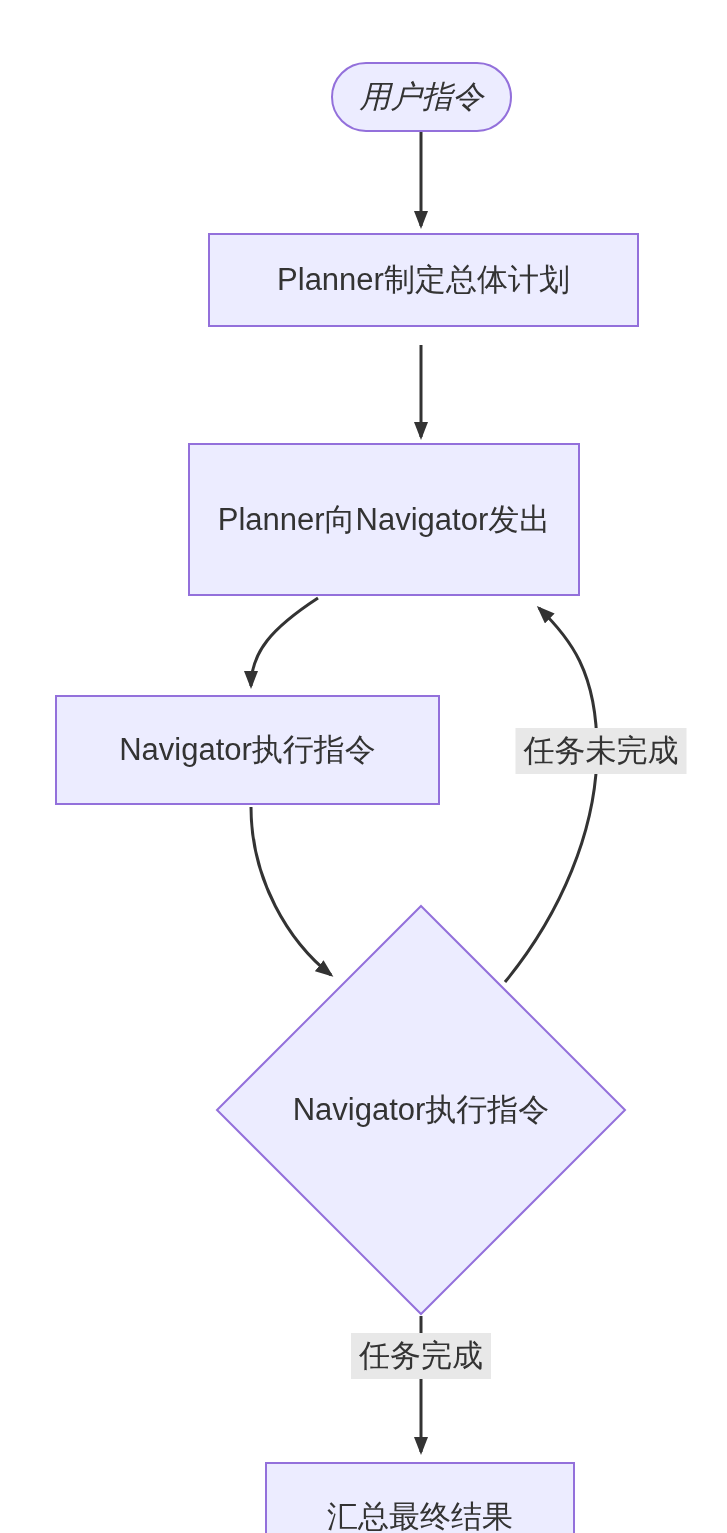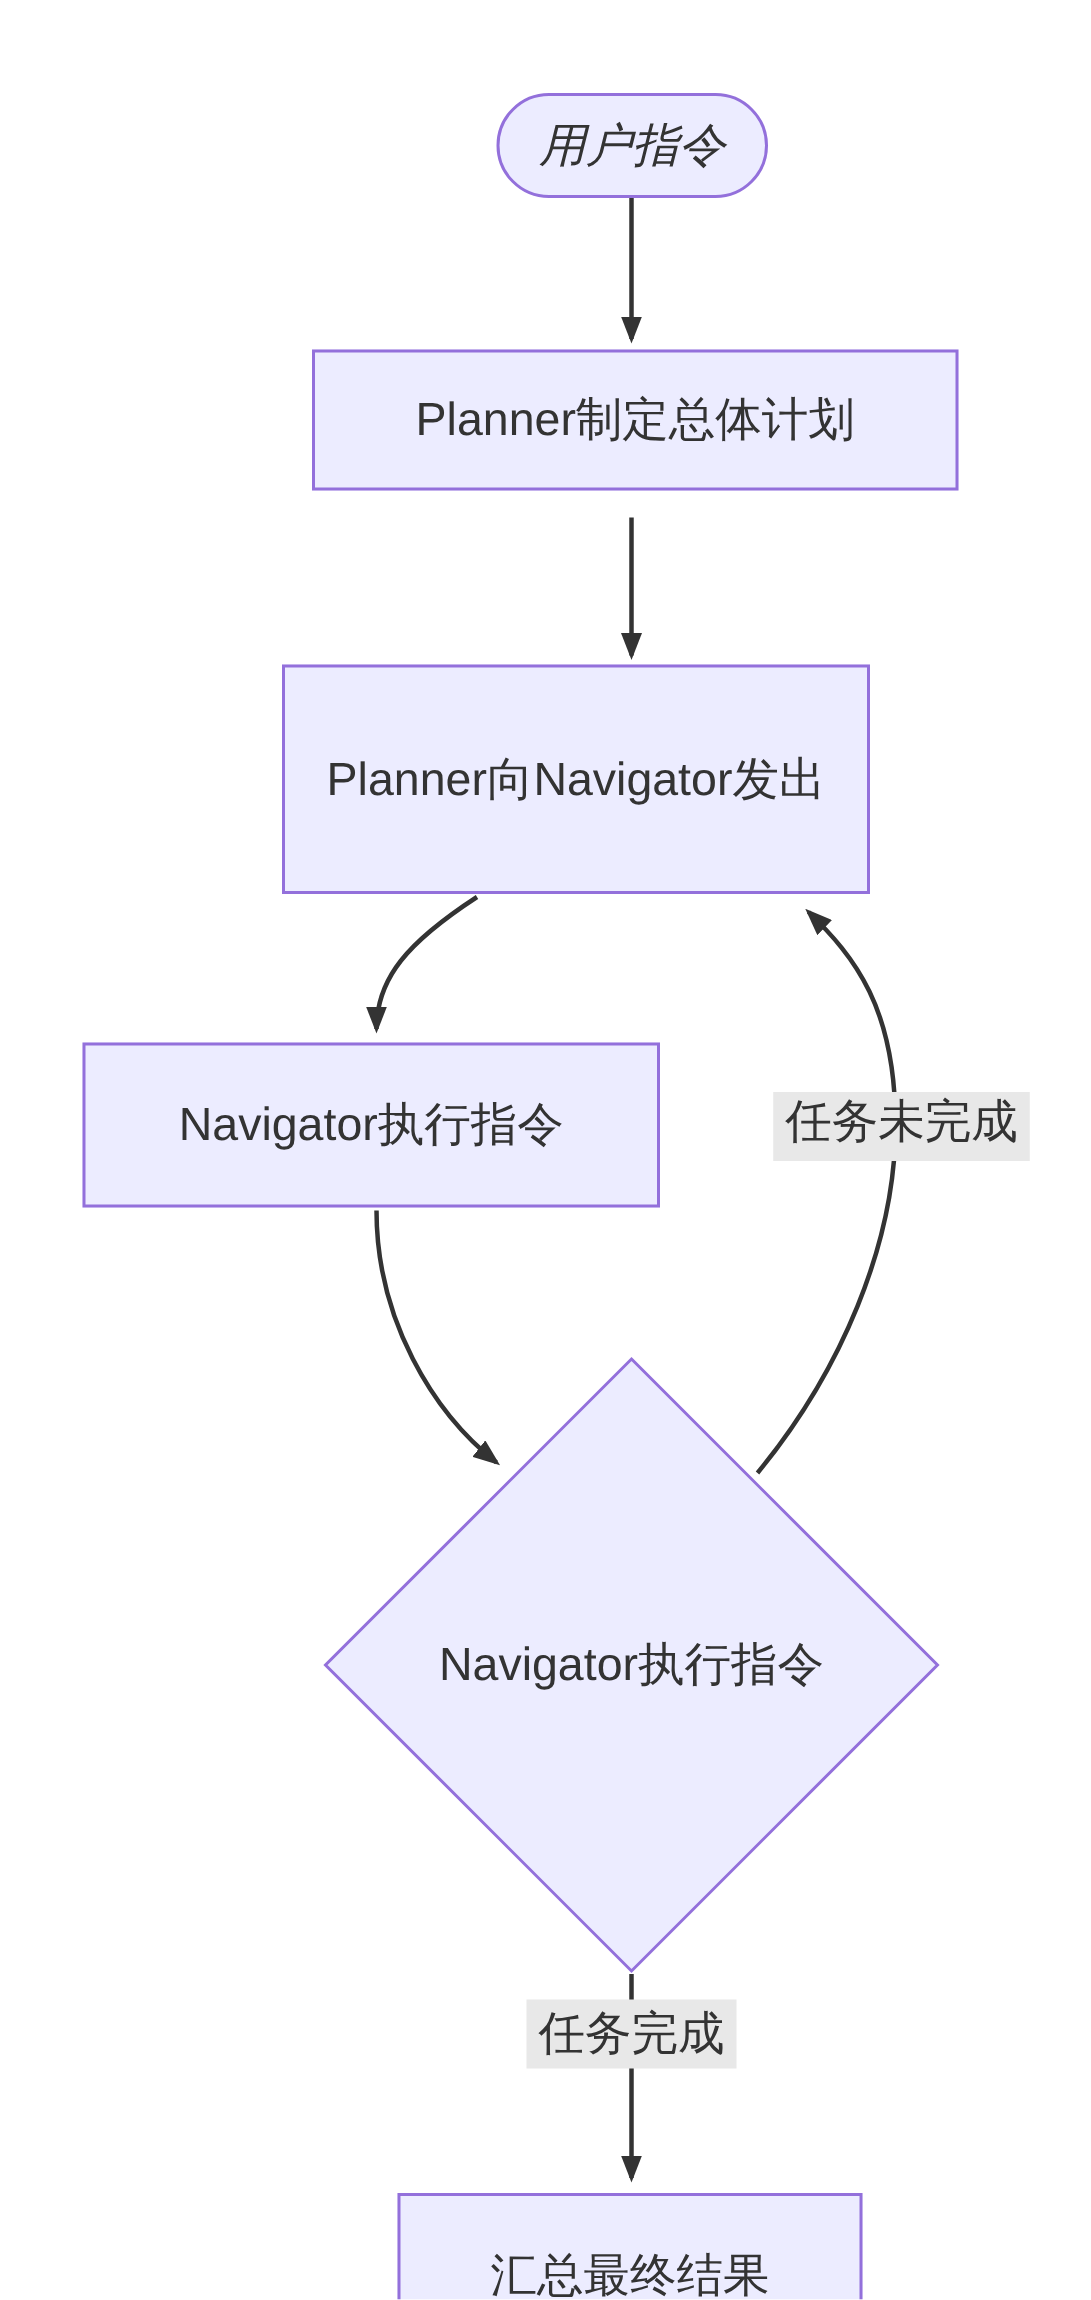--- a/index.html
+++ b/index.html
@@ -107,17 +107,17 @@
   </div>
 
   <div class="node diamond-label" style="left:236px; top:1084px; width:370px; height:52px;">
     <span>Navigator执行指令</span>
   </div>
 
   <div class="node" style="left:265px; top:1462px; width:310px; height:110px;">
     <span>汇总最终结果</span>
   </div>
 
-  <div class="edge-label" style="left:601px; top:751px;font-family:Liberation Mono, monospace;">任务未完成</div>
+  <div class="edge-label" style="left:601px; top:751px;">任务未完成</div>
 
   <div class="edge-label" style="left:421px; top:1356px;">任务完成</div>
 
 </div>
 
 </body></html>

